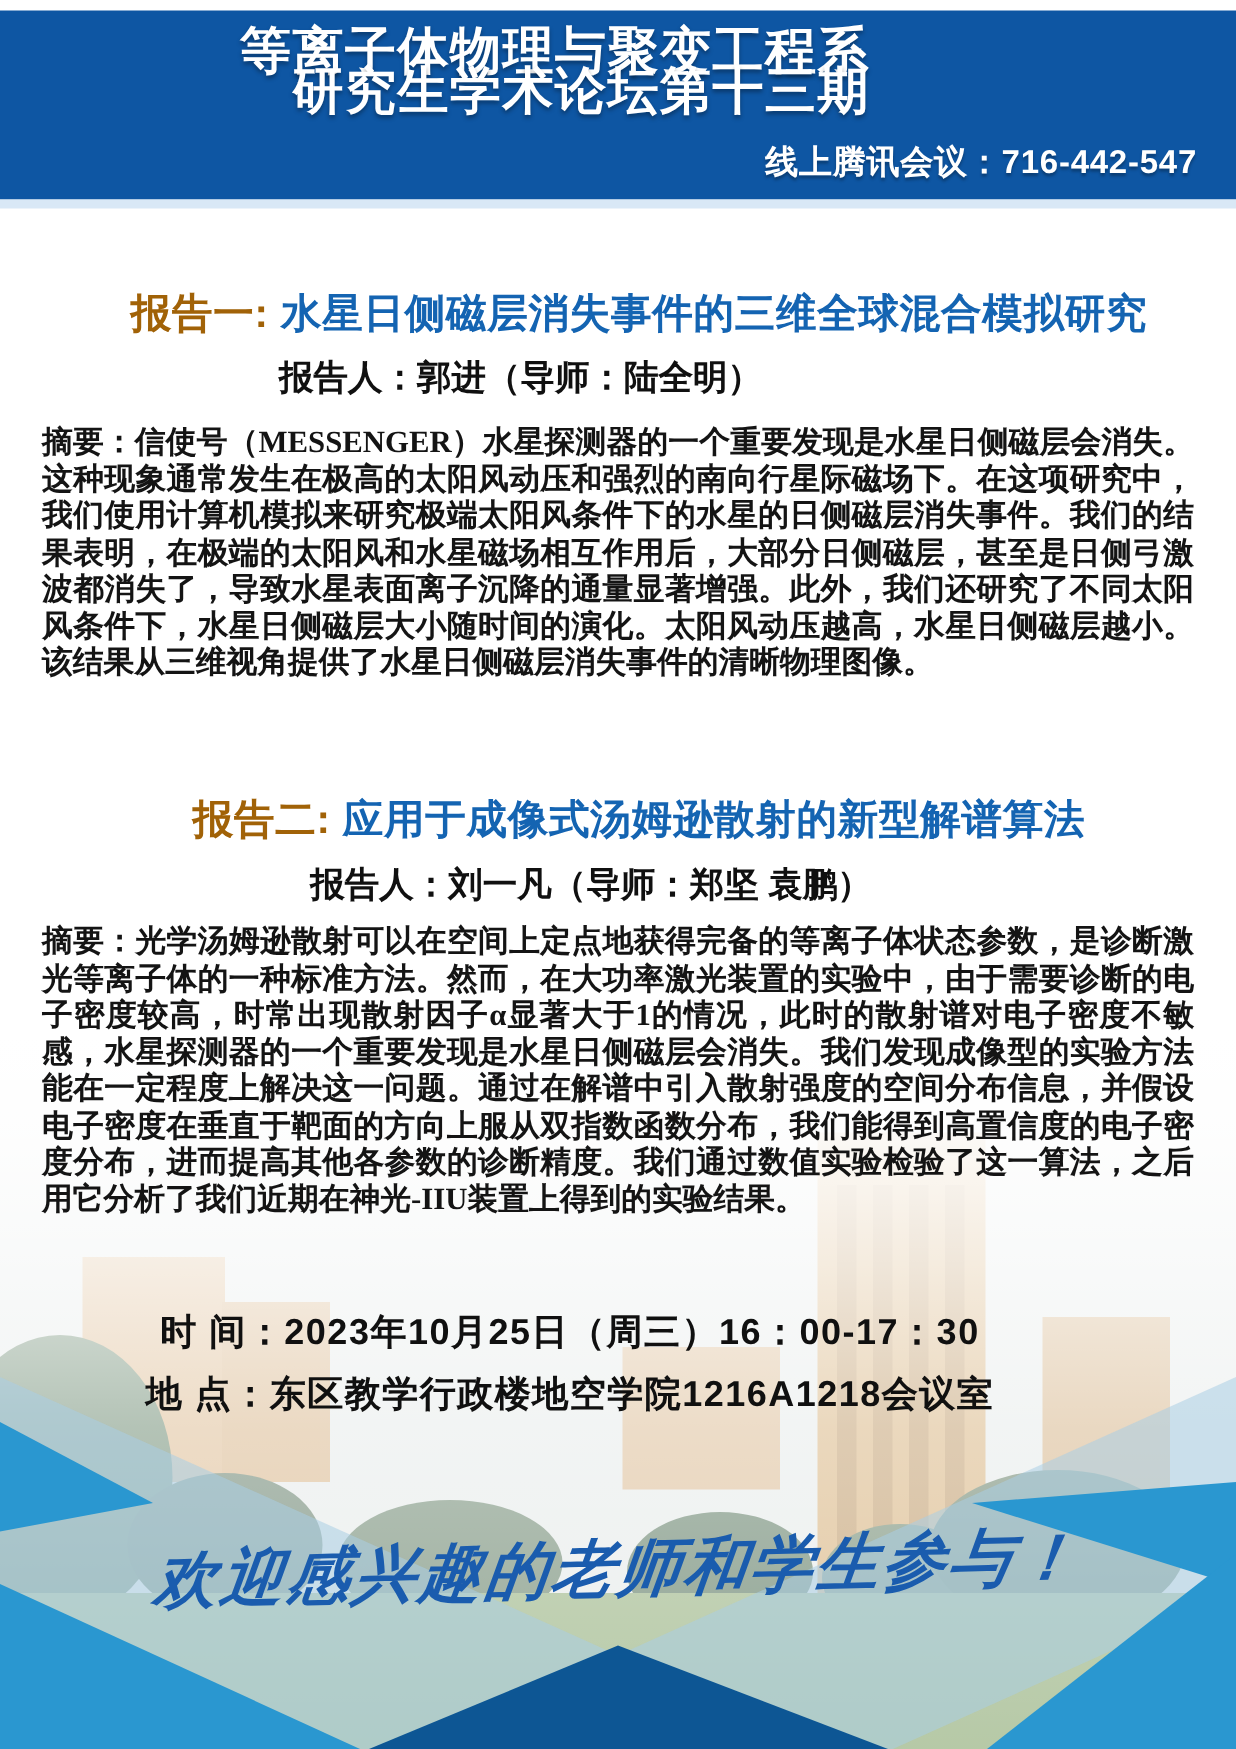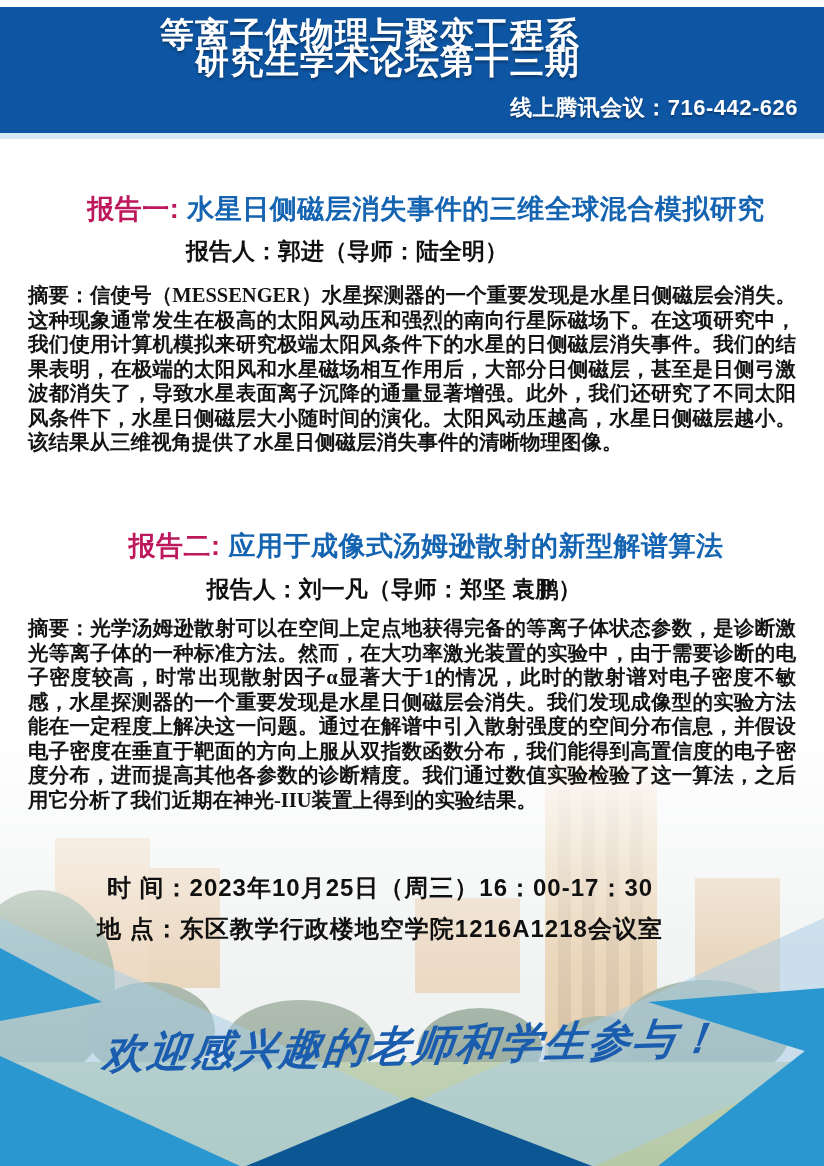--- a/index.html
+++ b/index.html
@@ -17,21 +17,21 @@
            font-weight:bold;font-size:34px;letter-spacing:1px;line-height:40px;
            text-shadow:0 2px 3px rgba(0,0,0,0.35);}
   .h-title1{top:14px;}
   .h-title2{top:41px;}
   .h-meeting{position:absolute;right:26px;top:93px;color:#ffffff;font-weight:bold;
              font-size:22px;letter-spacing:0.5px;text-shadow:0 2px 2px rgba(0,0,0,0.3);}
   
   .content{position:absolute;left:0;top:0;width:824px;height:1166px;z-index:3;}
   .r-title{position:absolute;left:0;width:824px;text-align:center;
            font-size:27px;font-weight:bold;letter-spacing:0.5px;}
-  .r-label{color:#be185d;margin-left:28px;}
+  .r-label{color:#a16207;margin-left:28px;}
   .r-main{color:#1464b2;}
   .speaker{position:absolute;left:0;width:694px;text-align:center;
            font-size:23px;font-weight:bold;color:#101010;}
   .abstract{position:absolute;left:28px;width:768px;text-align:justify;
             font-size:20.5px;line-height:24.5px;color:#141414;font-weight:600;
             font-family:"Liberation Serif","DejaVu Serif",serif;}
   .abs-label{font-weight:800;font-family:"Liberation Sans","DejaVu Sans",sans-serif;margin-top:36px;}
   .t1{top:191px;} .s1{top:236px;} .a1{top:283px;}
   .t2{top:528px;} .s2{top:574px;padding-left:47px;} .a2{top:616px;}
   
@@ -121,21 +121,21 @@
     </g>
     <circle cx="52" cy="52" r="16.5" fill="#0e56a3"></circle>
     <path d="M52,24 C57,32 58,42 52,50 C48,42 48,32 52,24 Z" fill="#ffffff" opacity="0.95"></path>
     <text x="52" y="58" text-anchor="middle" font-size="9" font-weight="bold" fill="#ffffff">1958</text>
     <path d="M40,63 Q52,71 64,63 L64,67 Q52,75 40,67 Z" fill="#ffffff"></path>
   </svg>
 
   <div class="content">
     <div class="h-title h-title1">等离子体物理与聚变工程系</div>
     <div class="h-title h-title2">研究生学术论坛第十三期</div>
-    <div class="h-meeting">线上腾讯会议：716-442-626</div>
+    <div class="h-meeting">线上腾讯会议：716-442-547</div>
 
     <div class="r-title t1"><span class="r-label">报告一:</span> <span class="r-main">水星日侧磁层消失事件的三维全球混合模拟研究</span></div>
     <div class="speaker s1">报告人：郭进（导师：陆全明）</div>
     <div class="abstract a1"><span class="abs-label">摘要：</span><span>信使号（MESSENGER）水星探测器的一个重要发现是水星日侧磁层会消失。这种现象通常发生在极高的太阳风动压和强烈的南向行星际磁场下。在这项研究中，我们使用计算机模拟来研究极端太阳风条件下的水星的日侧磁层消失事件。我们的结果表明，在极端的太阳风和水星磁场相互作用后，大部分日侧磁层，甚至是日侧弓激波都消失了，导致水星表面离子沉降的通量显著增强。此外，我们还研究了不同太阳风条件下，水星日侧磁层大小随时间的演化。太阳风动压越高，水星日侧磁层越小。该结果从三维视角提供了水星日侧磁层消失事件的清晰物理图像。</span></div>
 
     <div class="r-title t2"><span class="r-label">报告二:</span> <span class="r-main">应用于成像式汤姆逊散射的新型解谱算法</span></div>
     <div class="speaker s2">报告人：刘一凡（导师：郑坚 袁鹏）</div>
     <div class="abstract a2"><span class="abs-label">摘要：</span><span>光学汤姆逊散射可以在空间上定点地获得完备的等离子体状态参数，是诊断激光等离子体的一种标准方法。然而，在大功率激光装置的实验中，由于需要诊断的电子密度较高，时常出现散射因子α显著大于1的情况，此时的散射谱对电子密度不敏感，水星探测器的一个重要发现是水星日侧磁层会消失。我们发现成像型的实验方法能在一定程度上解决这一问题。通过在解谱中引入散射强度的空间分布信息，并假设电子密度在垂直于靶面的方向上服从双指数函数分布，我们能得到高置信度的电子密度分布，进而提高其他各参数的诊断精度。我们通过数值实验检验了这一算法，之后用它分析了我们近期在神光-IIU装置上得到的实验结果。</span></div>
 
     <div class="event-line ev-time">时 间：2023年10月25日（周三）16：00-17：30</div>

